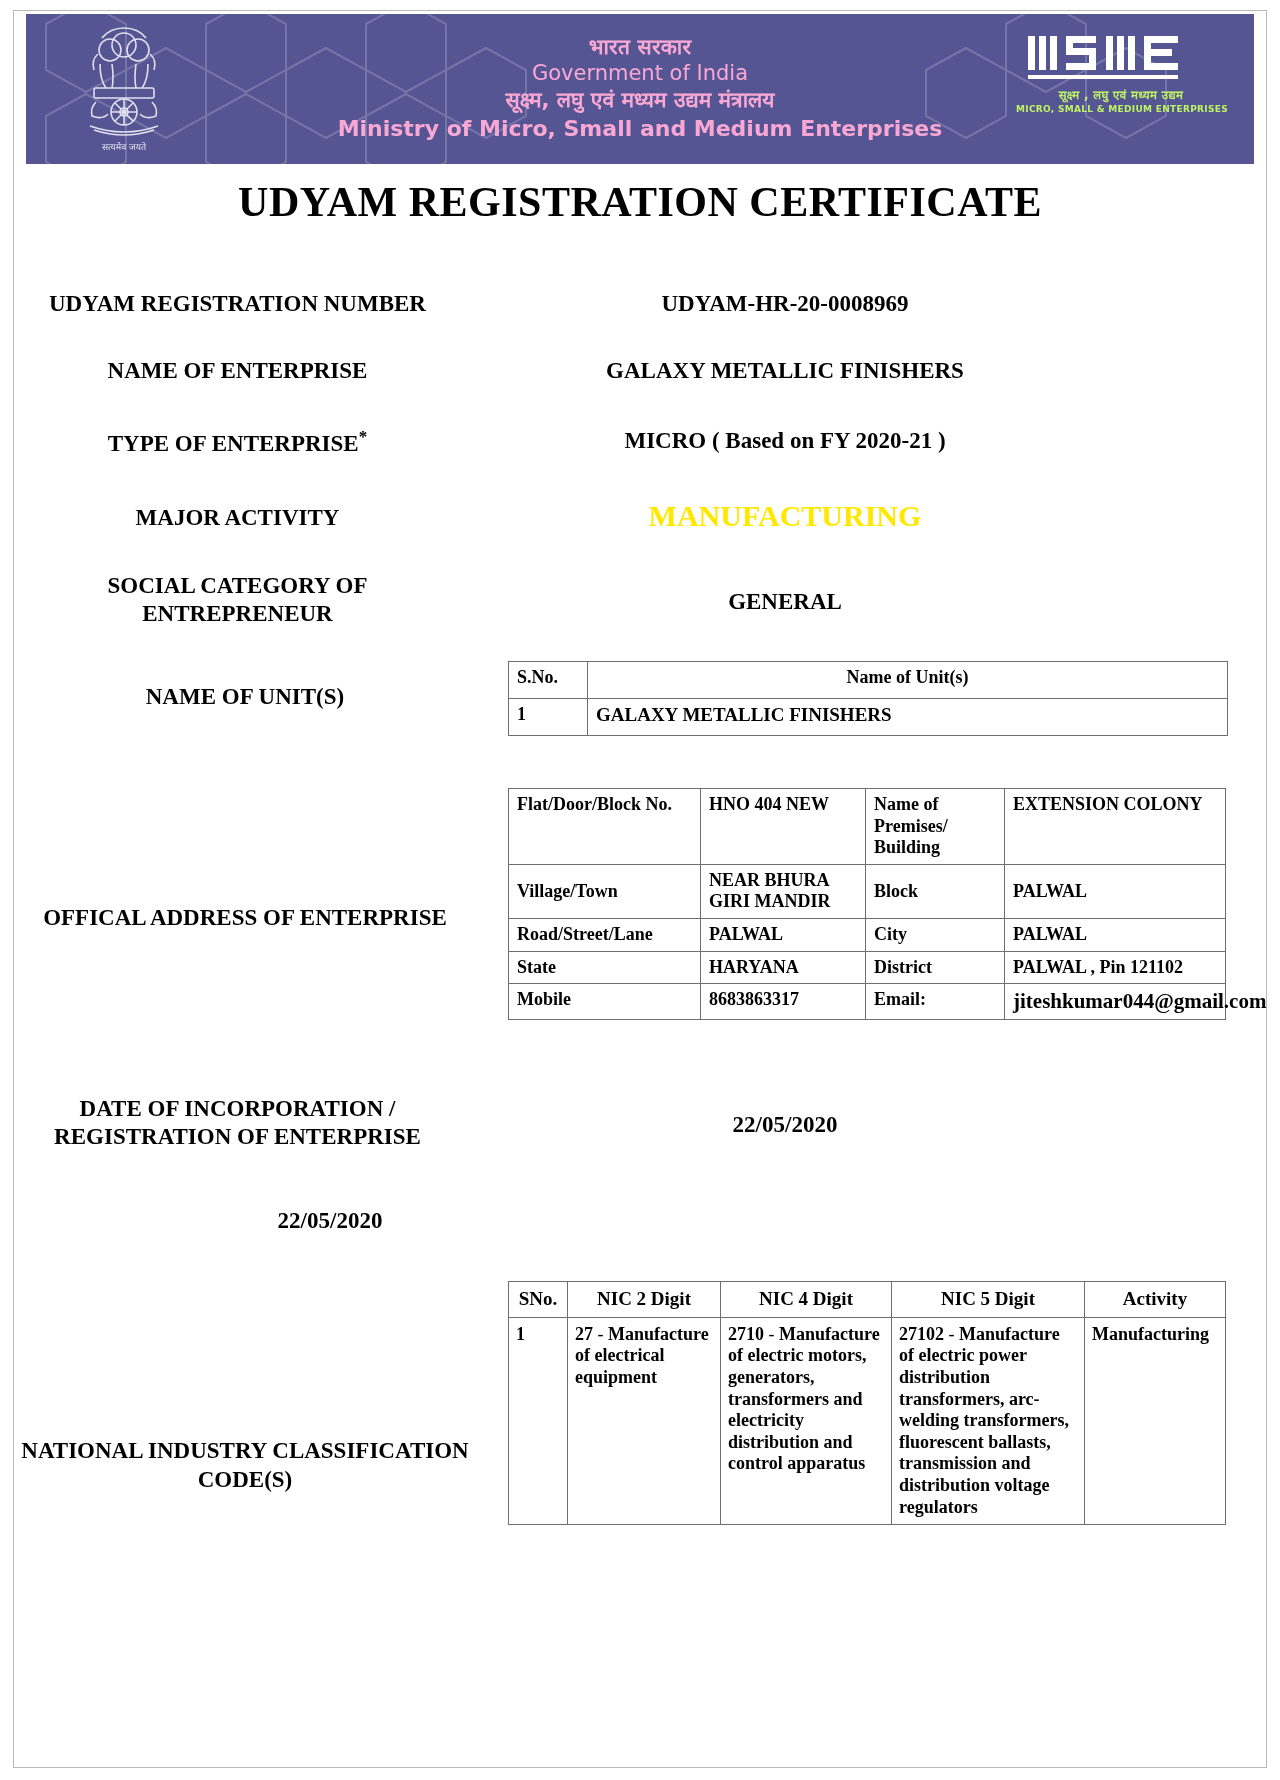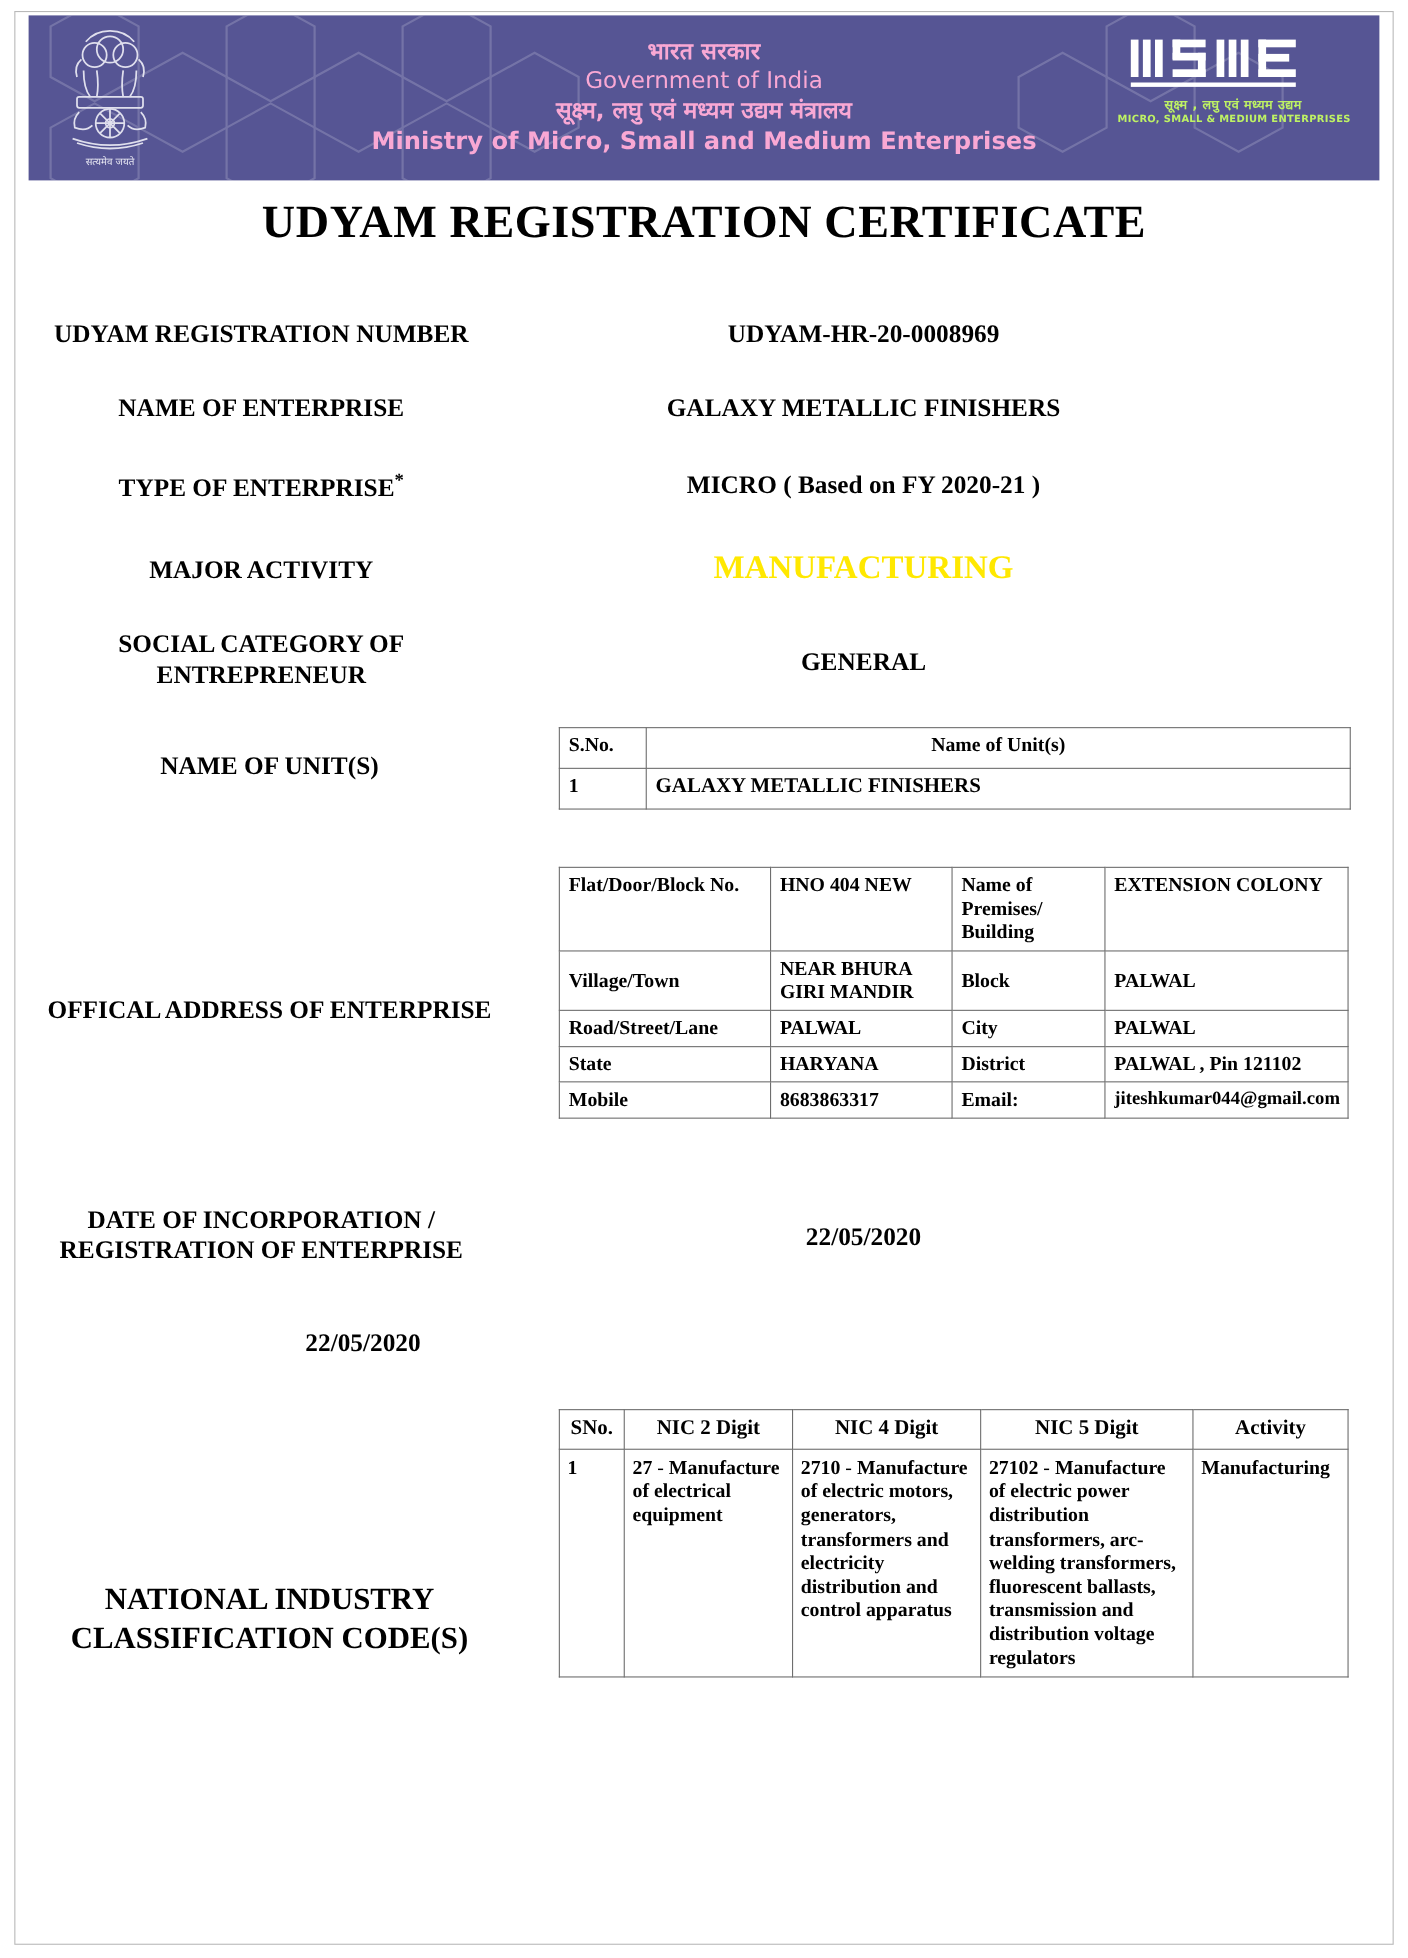--- a/index.html
+++ b/index.html
@@ -46,21 +46,21 @@
     opacity: 0.18;
   }
   .emblem {
     position: absolute;
     left: 26px;
     top: 6px;
     width: 120px;
     height: 140px;
     display: flex;
     align-items: center;
-    justify-content: flex-start;
+    justify-content: flex-end;
   }
   .banner-center {
     position: absolute;
     left: 0;
     top: 0;
     width: 1228px;
     height: 150px;
     display: flex;
     flex-direction: column;
     align-items: center;
@@ -246,21 +246,21 @@
     text-align: center;
     font-size: 23px;
     font-weight: 700;
   }
   .label-nic {
     position: absolute;
     left: 10px;
     top: 1437px;
     width: 470px;
     text-align: center;
-    font-size: 28px;
+    font-size: 23px;
     font-weight: 700;
     line-height: 1.25;
   }
 </style>
 </head>
 <body>
 
 <div class="page">
   <div class="page-border"></div>
 
@@ -420,21 +420,21 @@
         <tr>
           <td class="ac1">State</td>
           <td class="ac2">HARYANA</td>
           <td class="ac3">District</td>
           <td class="ac4">PALWAL , Pin 121102</td>
         </tr>
         <tr>
           <td class="ac1">Mobile</td>
           <td class="ac2">8683863317</td>
           <td class="ac3">Email:</td>
-          <td class="ac4" style="font-size:17px;">jiteshkumar044@gmail.com</td>
+          <td class="ac4" style="font-size:21px;">jiteshkumar044@gmail.com</td>
         </tr>
       </tbody>
     </table>
   </div>
 
   <div class="field-row" style="left:10px; top:1095px; width:1260px;">
     <div class="f-label">DATE OF INCORPORATION / REGISTRATION OF ENTERPRISE</div>
     <div class="f-value" style="padding-top:16px;">22/05/2020</div>
   </div>
 

